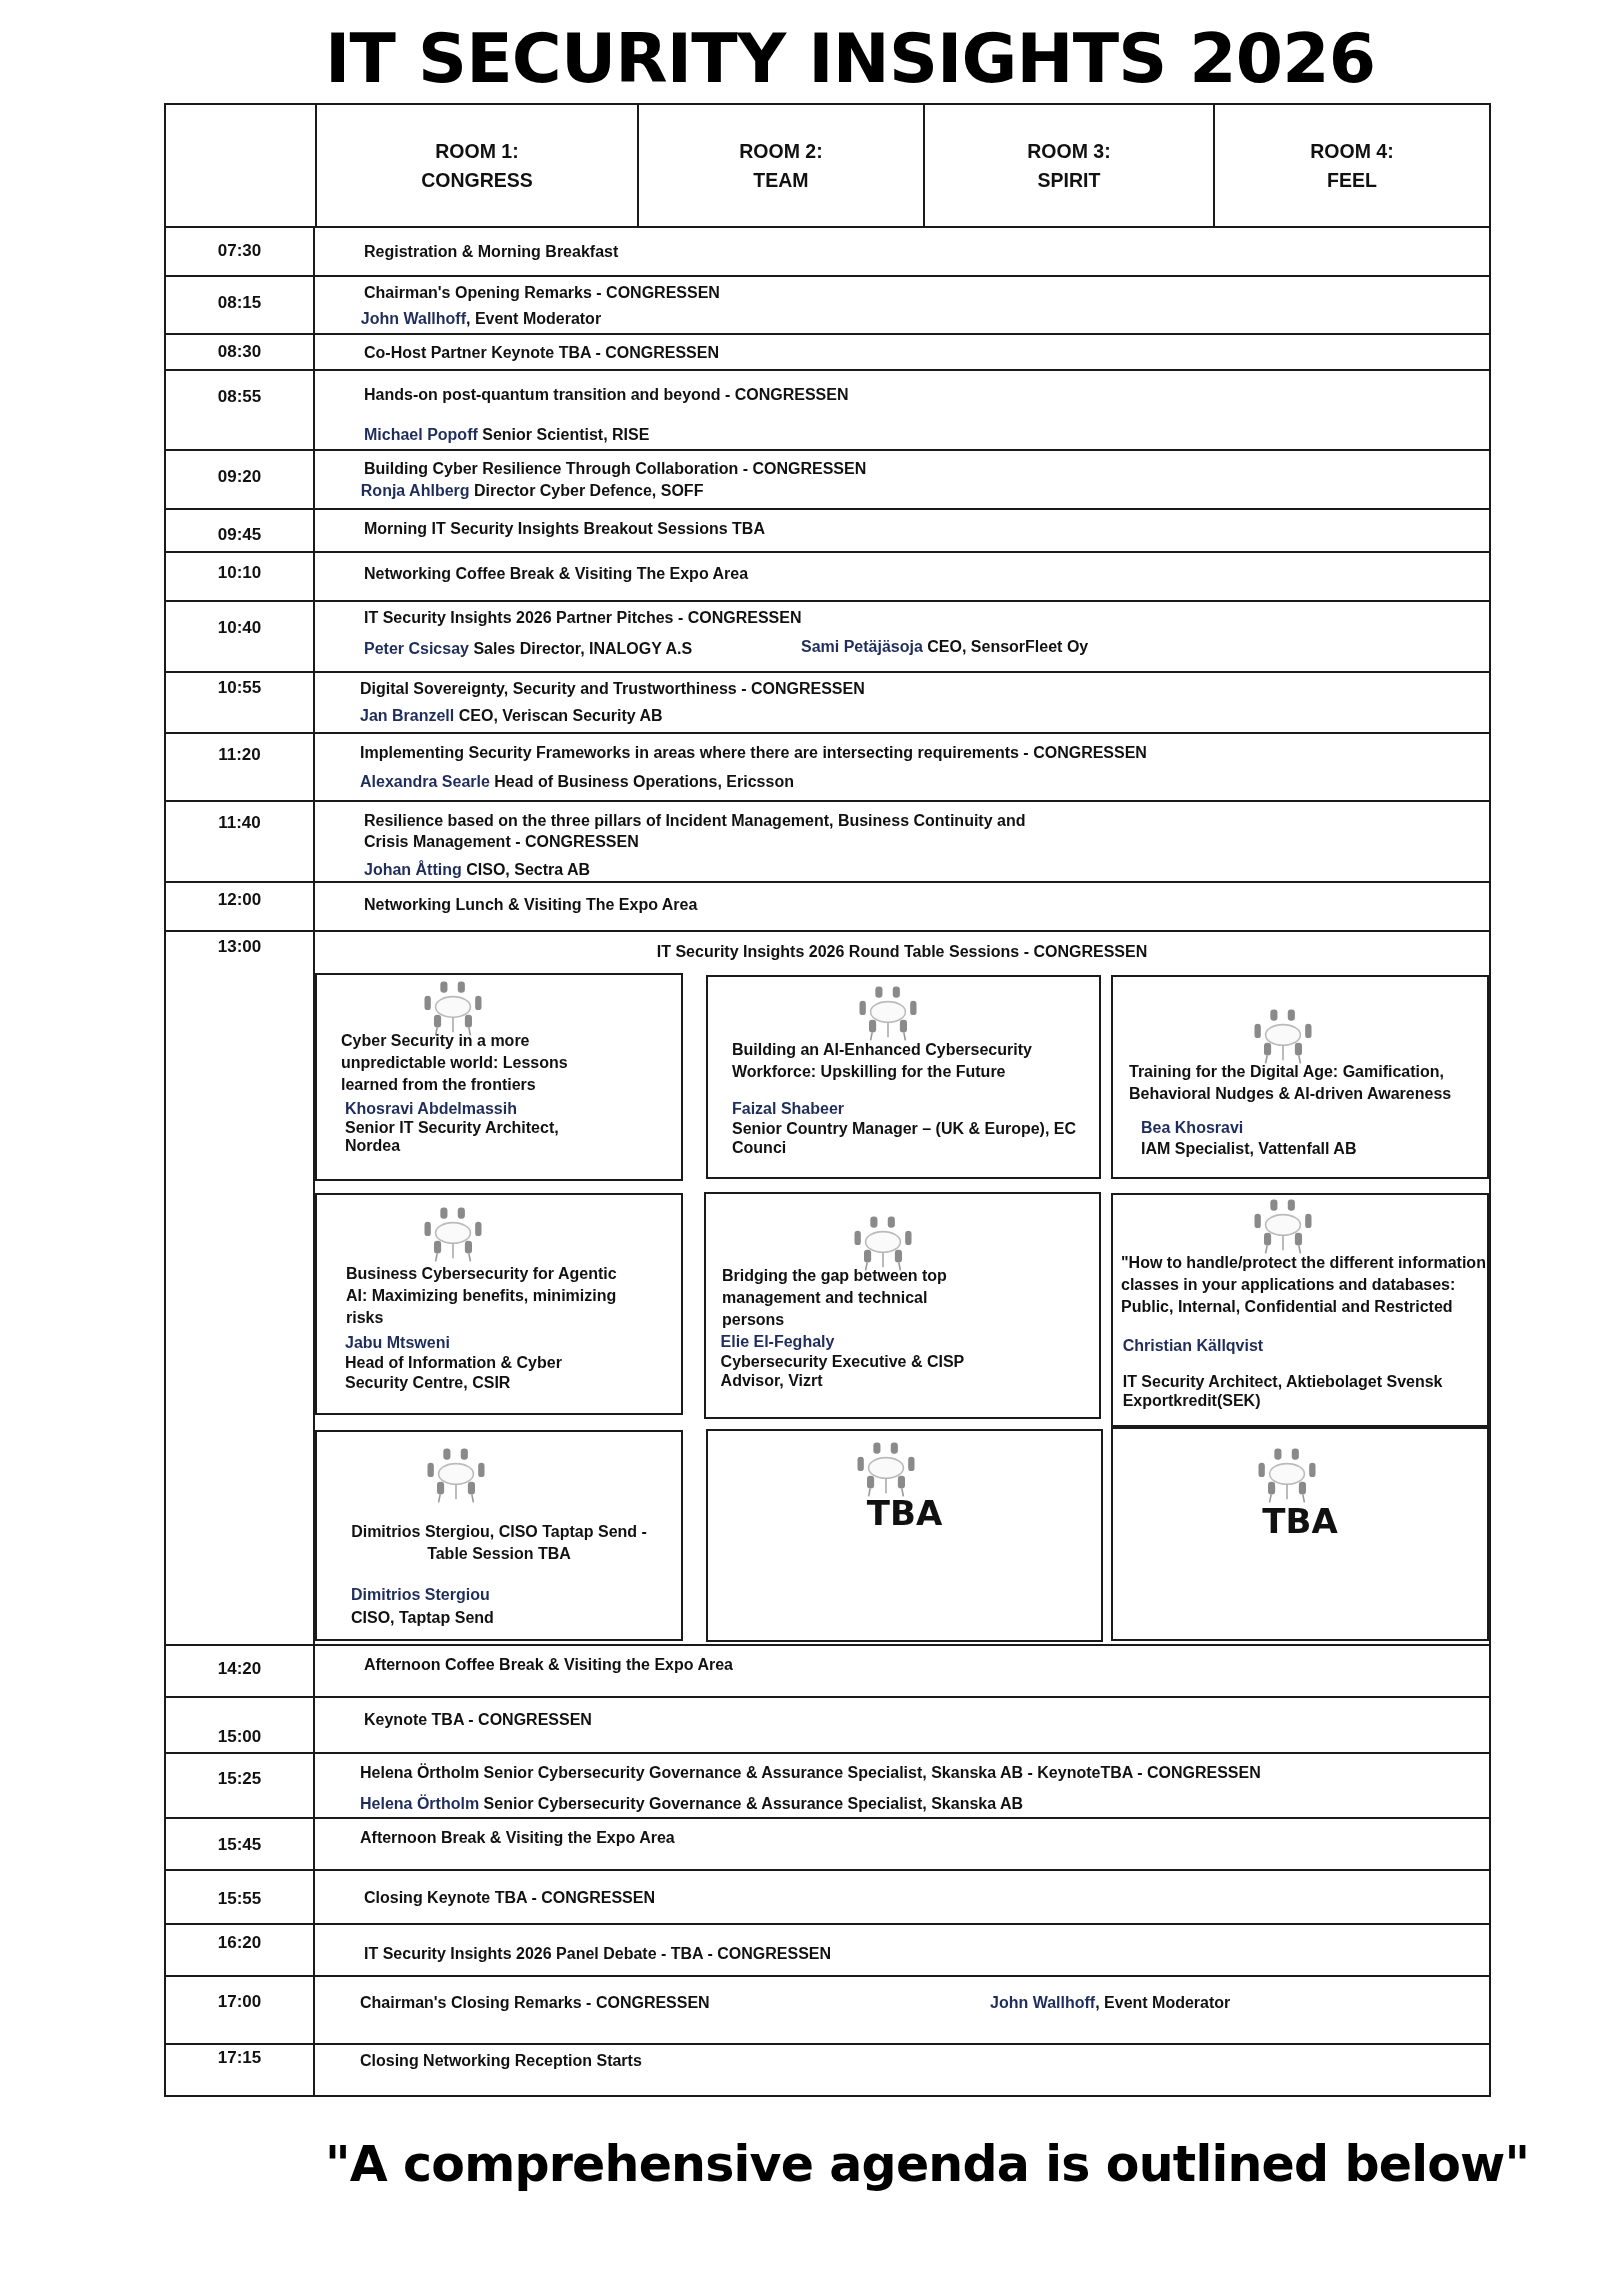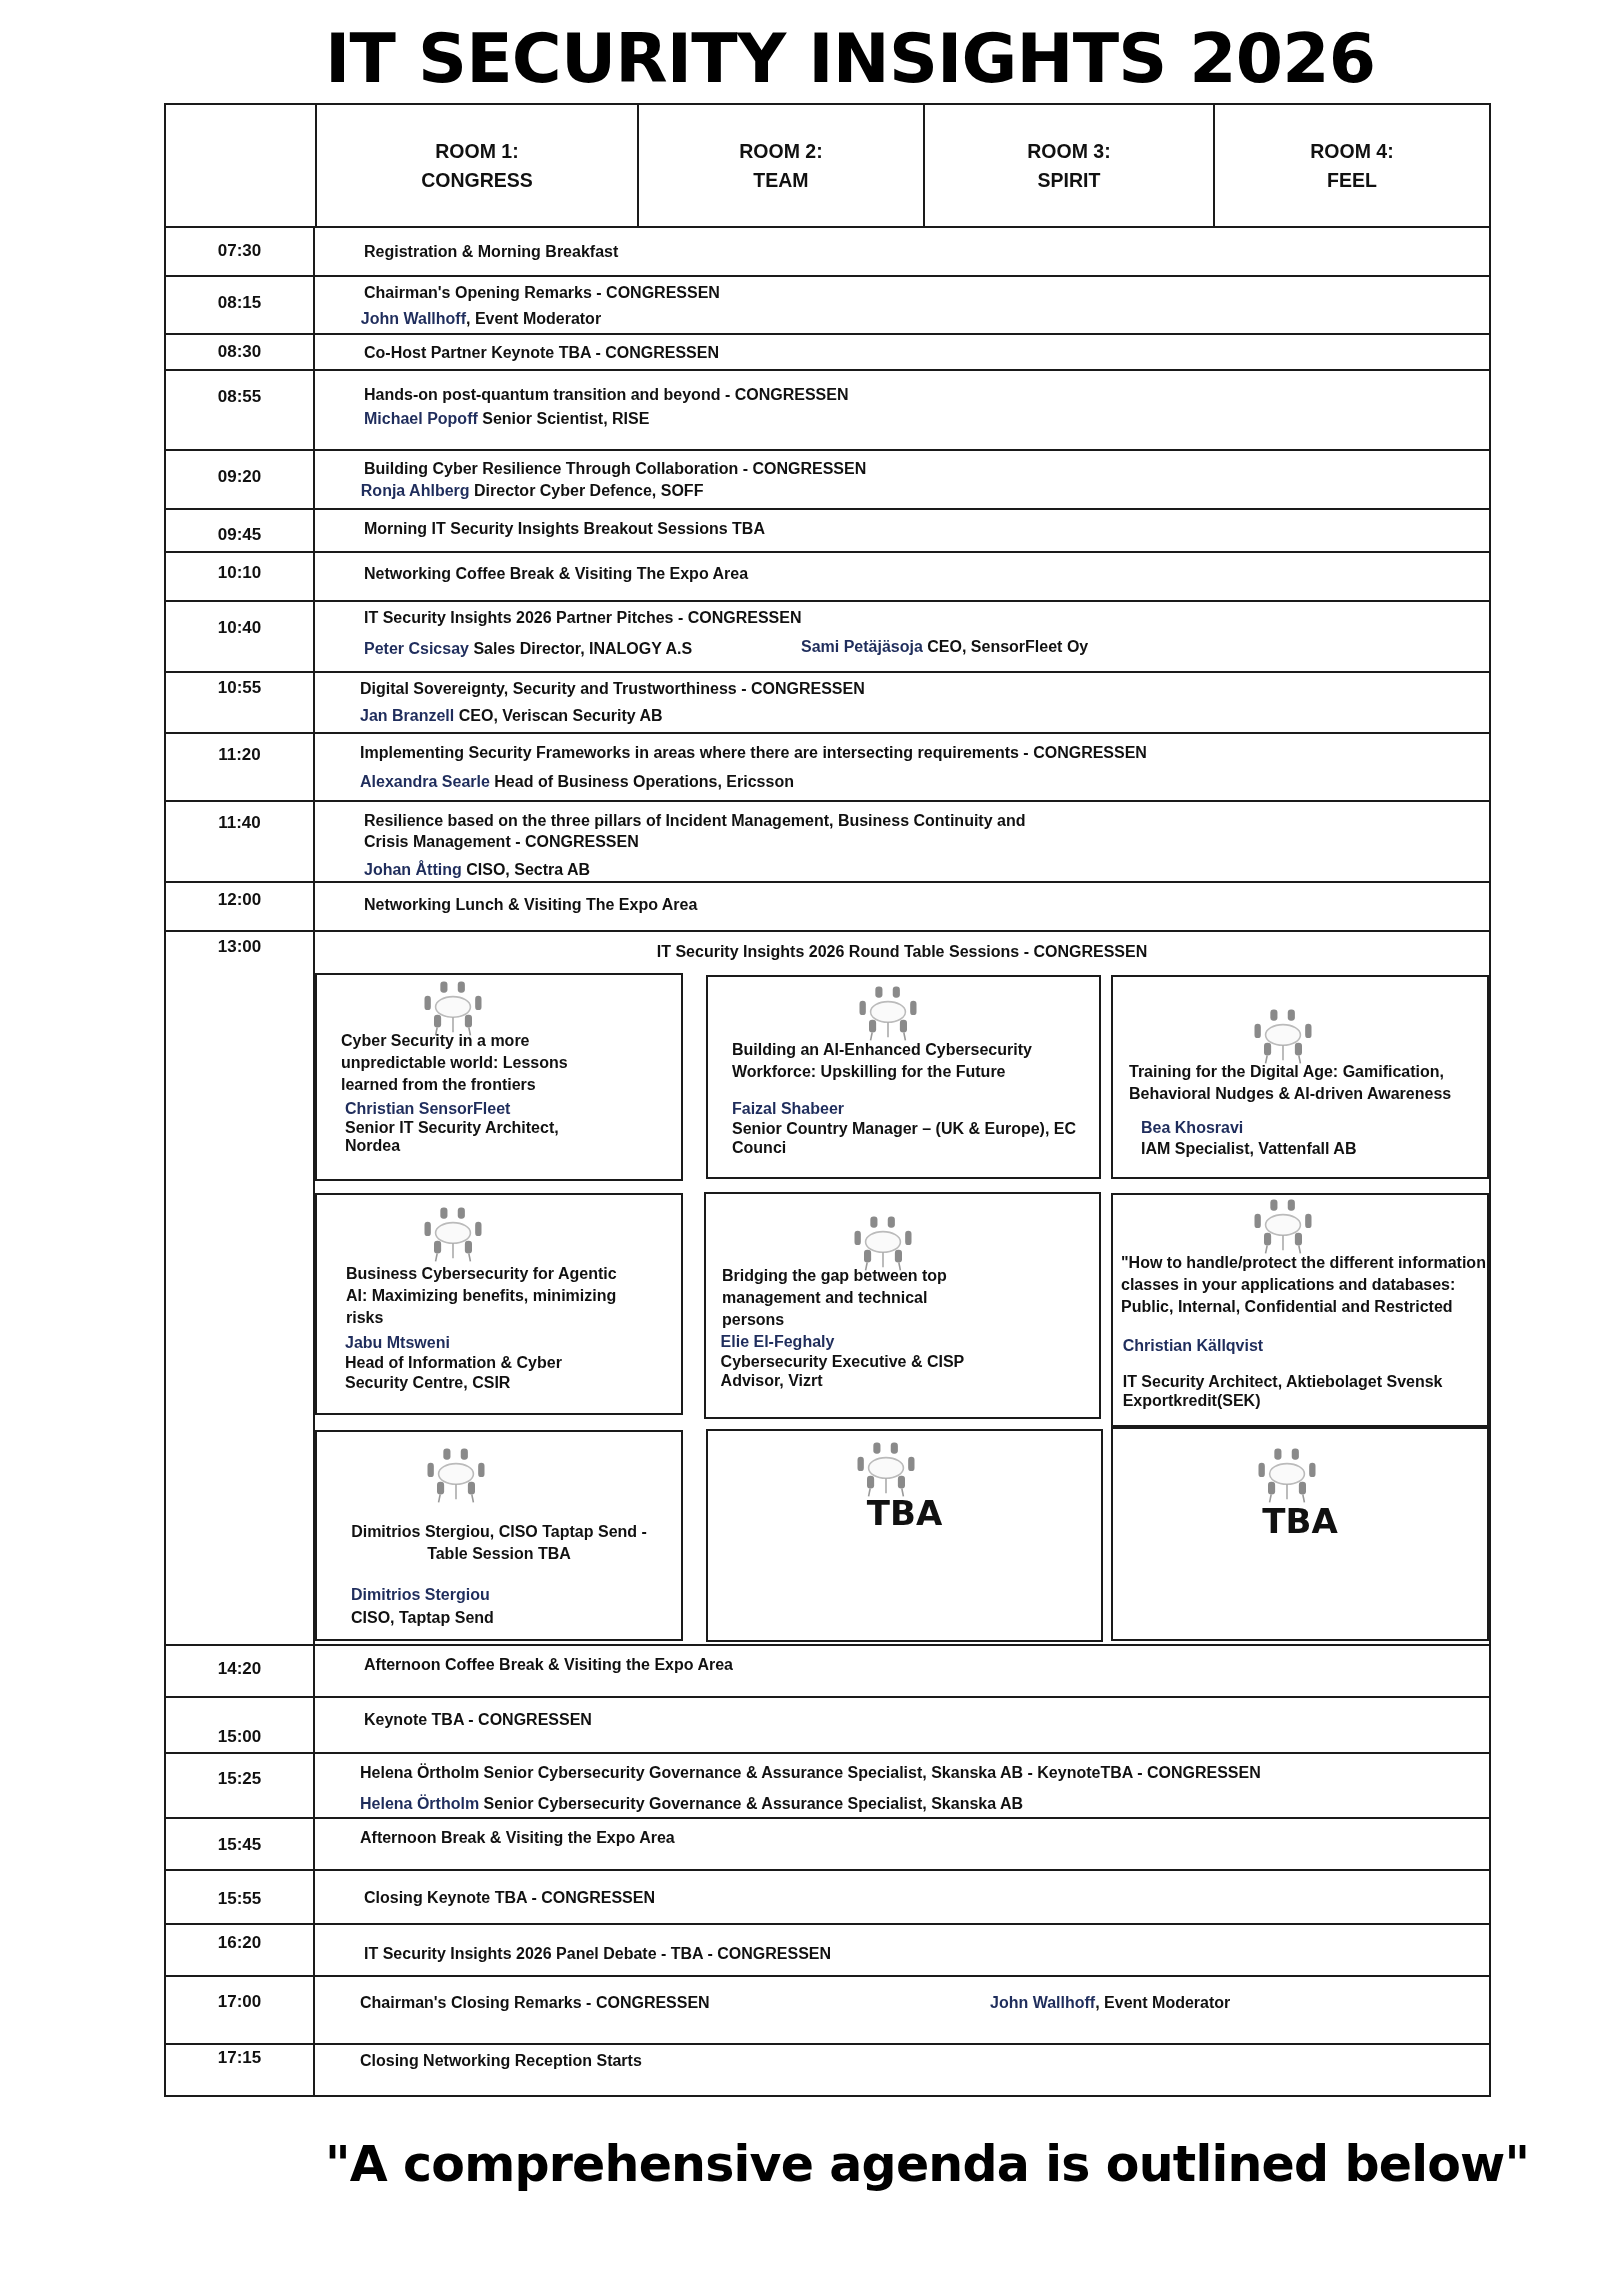--- a/index.html
+++ b/index.html
@@ -93,21 +93,21 @@
   <div class="row" style="height:36px">
     <div class="time" style="padding-top:6.5px">08:30</div>
     <div class="content" style="padding-top:6.5px">
         <div class="sess">Co-Host Partner Keynote TBA - CONGRESSEN</div>
       </div>
   </div>
   <div class="row" style="height:80px">
     <div class="time" style="padding-top:16px">08:55</div>
     <div class="content" style="padding-top:13px">
         <div class="sess">Hands-on post-quantum transition and beyond - CONGRESSEN</div>
-      <div class="spk" style="margin-top:3px"><span class="name">Michael Popoff</span><span class="role"> Senior Scientist, RISE</span></div>
+      <div class="spk" style="margin-top:19px"><span class="name">Michael Popoff</span><span class="role"> Senior Scientist, RISE</span></div>
       </div>
   </div>
   <div class="row" style="height:59px">
     <div class="time" style="padding-top:16px">09:20</div>
     <div class="content" style="padding-top:6.5px">
         <div class="sess">Building Cyber Resilience Through Collaboration - CONGRESSEN</div>
       <div class="spk" style="margin-top:1.6px;margin-left:-3.2px"><span class="name">Ronja Ahlberg</span><span class="role"> Director Cyber Defence, SOFF</span></div>
       </div>
   </div>
   <div class="row" style="height:43px">
@@ -165,21 +165,21 @@
     <div class="time" style="padding-top:4.9px">13:00</div>
     <div class="rt-wrap" style="flex:1">
       <div class="rt-title">IT Security Insights 2026 Round Table Sessions - CONGRESSEN</div>
 
       <div class="card" style="left:0;top:41px;width:368px;height:208px">
         <svg class="icon" style="left:102px;top:4.9px" viewBox="0 0 84 72">
             <use href="#rt"></use>
           </svg>
         <div class="txt" style="top:55px;width:243px">Cyber Security in a more unpredictable world: Lessons learned from the frontiers</div>
         <div class="txt" style="top:125px;left:28px;width:243px;line-height:18.7px">
-            <div class="name">Christian SensorFleet</div>
+            <div class="name">Khosravi Abdelmassih</div>
             <div>Senior IT Security Architect, Nordea</div>
           </div>
       </div>
       <div class="card" style="left:391px;top:43px;width:395px;height:204px">
         <svg class="icon" style="left:146px;top:8px" viewBox="0 0 84 72">
             <use href="#rt"></use>
           </svg>
         <div class="txt" style="top:62px;width:341px">Building an AI-Enhanced Cybersecurity Workforce: Upskilling for the Future</div>
         <div class="txt" style="top:122px;width:365px;line-height:19.5px">
             <div class="name">Faizal Shabeer</div>

